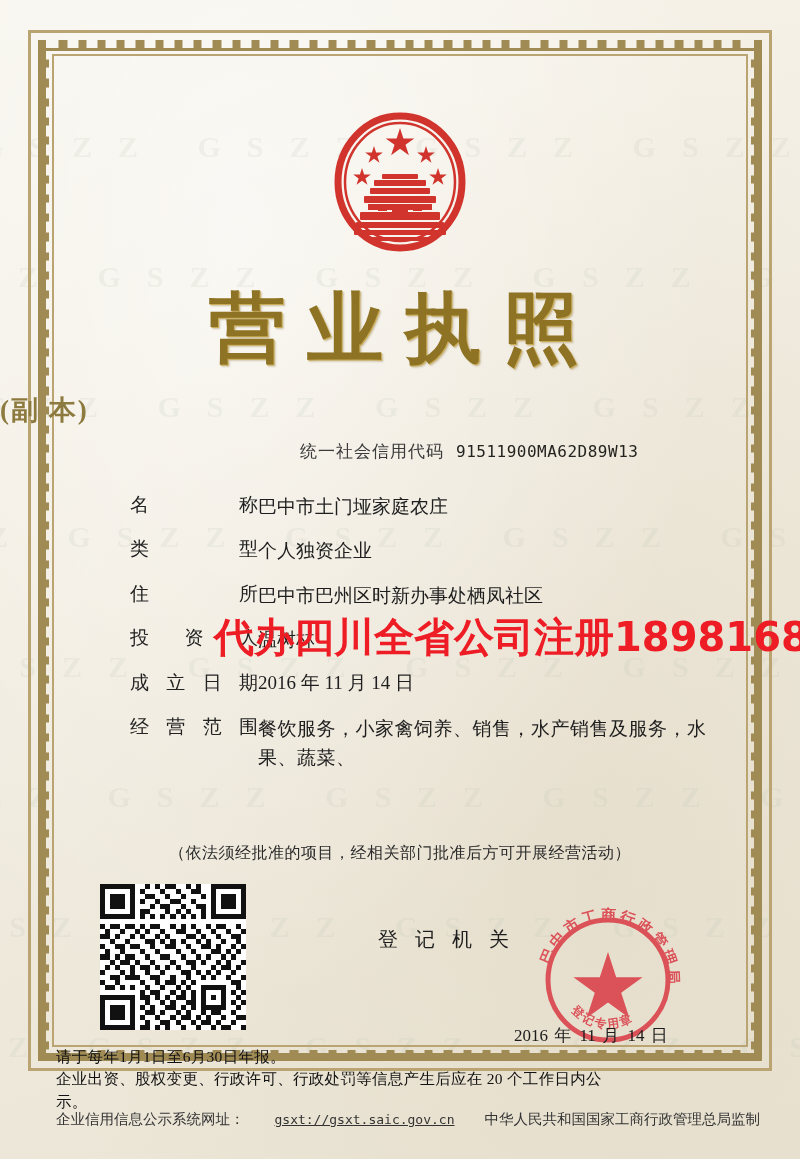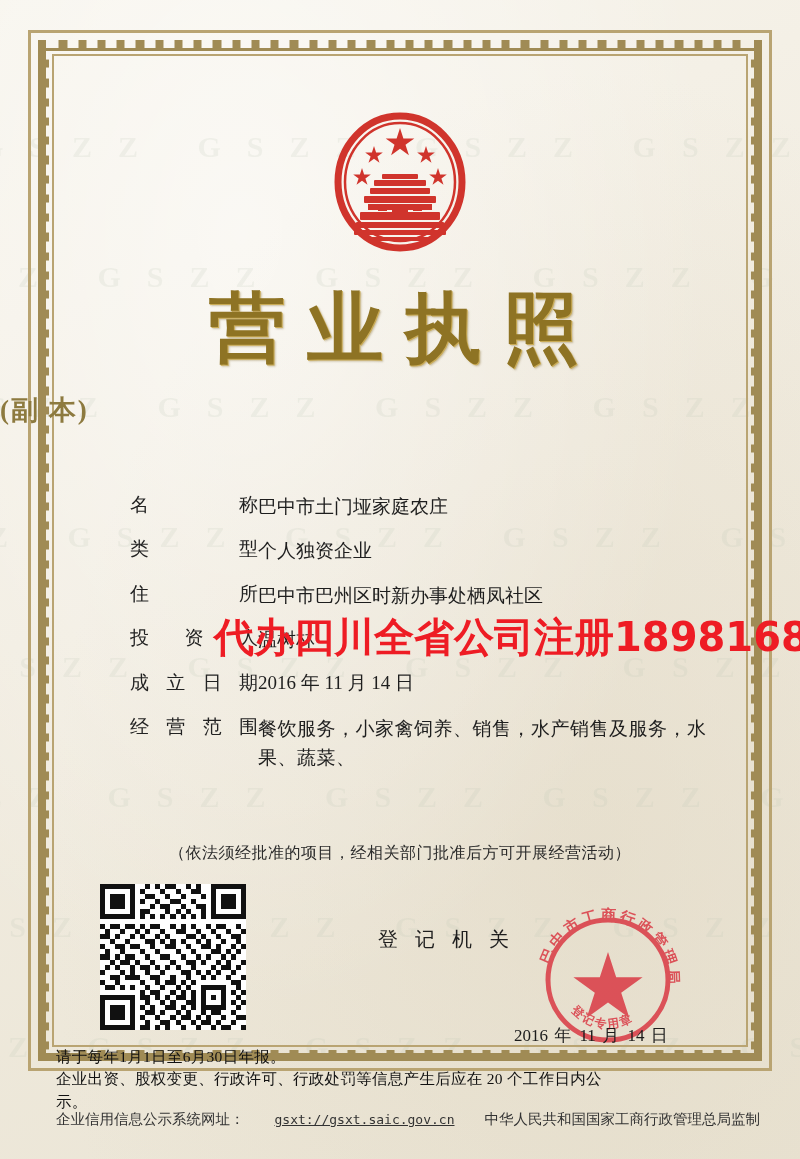--- a/index.html
+++ b/index.html
@@ -322,20 +322,24 @@
         <rect x="83" y="101" width="9" height="6"></rect>
         <rect x="24" y="126" width="92" height="5" rx="1"></rect>
         <rect x="36" y="133" width="68" height="4" rx="1"></rect>
       </g>
     </svg>
   </div>
 
   <div class="title">营业执照</div>
   <div class="subtitle">(副 本)</div>
 
+  <div class="credit-row">
+    <div class="credit-label">统一社会信用代码</div>
+    <div class="credit-code">91511900MA62D89W13</div>
+  </div>
 
   <div class="fields">
 
     <div class="field">
       <div class="f-label">
         <span>名</span>
         <span>称</span>
       </div>
       <div class="f-value">巴中市土门垭家庭农庄</div>
     </div>

